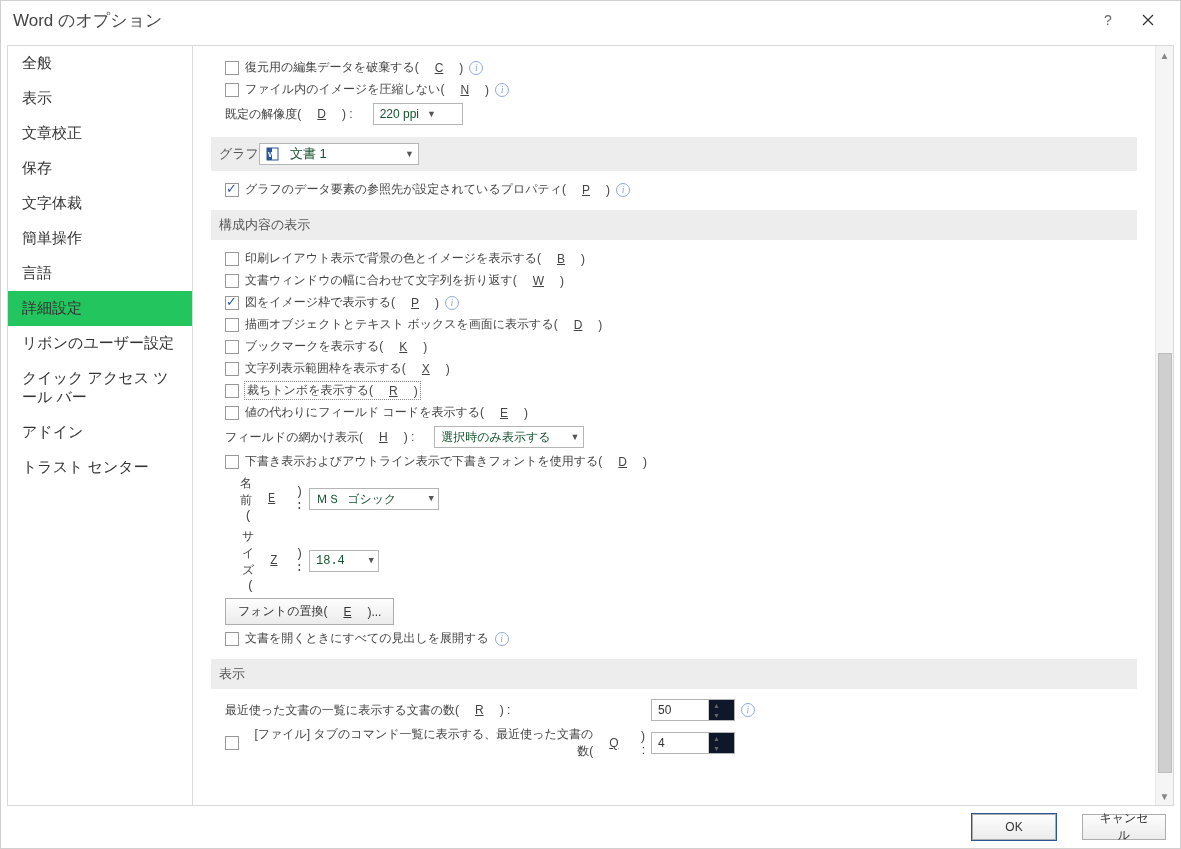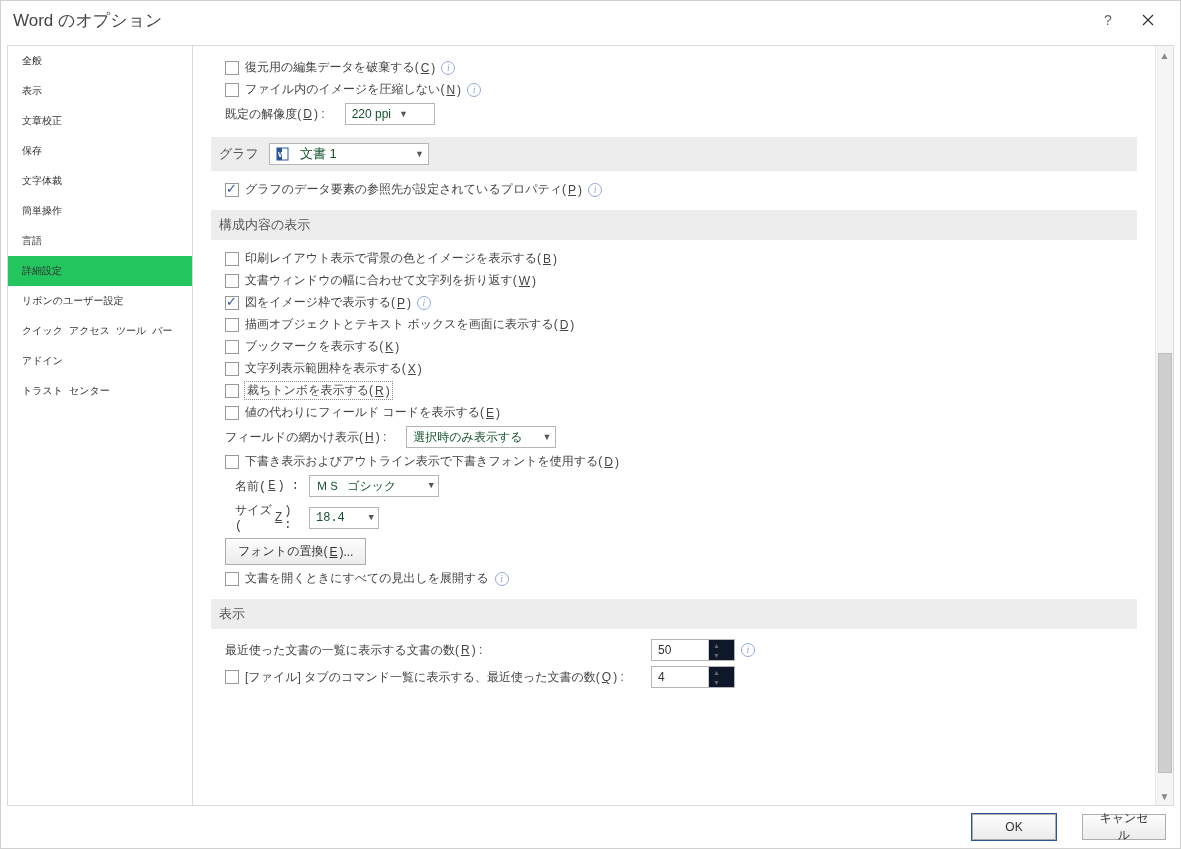--- a/index.html
+++ b/index.html
@@ -32,22 +32,21 @@
 .sidebar {
   width: 186px;
   background: #fff;
   border: 1px solid #d9d9d9;
   overflow-y: auto;
 }
 .sidebar .nav-item {
   padding: 8px 14px;
   color: #333;
   cursor: pointer;
-  font-size: 10px;
-  font-family: Liberation Mono, monospace;
+  font-size: 15px;
 }
 .sidebar .nav-item.selected { background: #22c55e; }
 
 .content-wrap {
   flex: 1;
   display: flex;
   border-top: 1px solid #d9d9d9;
   border-bottom: 1px solid #d9d9d9;
   border-right: 1px solid #d9d9d9;
   position: relative;
@@ -105,21 +104,20 @@
 u.mn { text-decoration: underline; }
 
 .group-header {
   background:#ededed;
   padding:6px 8px;
   margin: 12px 0 10px 0;
   font-size:13px;
   color:#555;
   display:flex;
   align-items:center;
-  gap:10px;
 }
 
 .dropdown {
   display:inline-flex; align-items:center;
   border:1px solid #b5b5b5;
   background:#fff;
   height:22px;
   padding: 0 4px 0 6px;
   gap:8px;
   min-width: 90px;
@@ -162,21 +160,21 @@
 .footer {
   height: 42px;
   display:flex;
   align-items:center;
   justify-content:flex-end;
   gap:26px;
   padding: 0 14px;
 }
 .footer .btn { width:84px; justify-content:center; height:26px; }
 
-.lbl-inline { display:inline-flex; align-items:center; gap:2px; }
+.lbl-inline { display:inline-flex; align-items:center; gap:16px;text-align:right; }
 </style>
 </head>
 <body>
 
 <div class="titlebar">
   <div class="title">Word のオプション</div>
   <div class="ctl">?</div>
   <div class="ctl">
     <svg width="12" height="12" viewBox="0 0 12 12">
         <path d="M1 1 L11 11 M11 1 L1 11" stroke="#333" stroke-width="1.2"></path>

